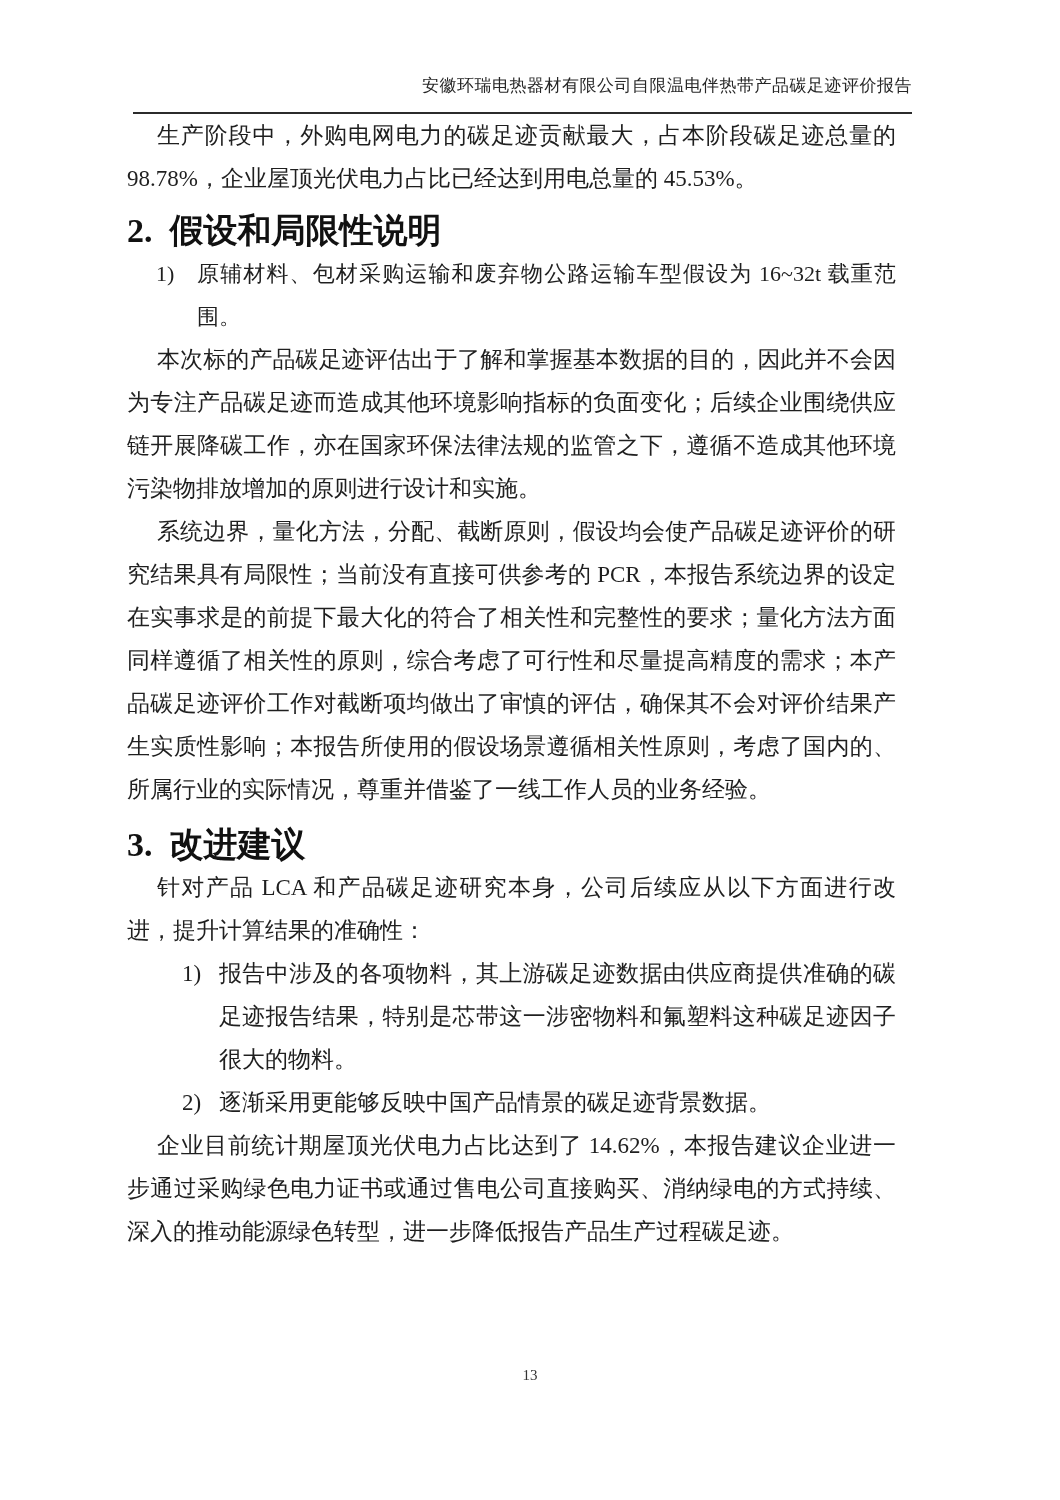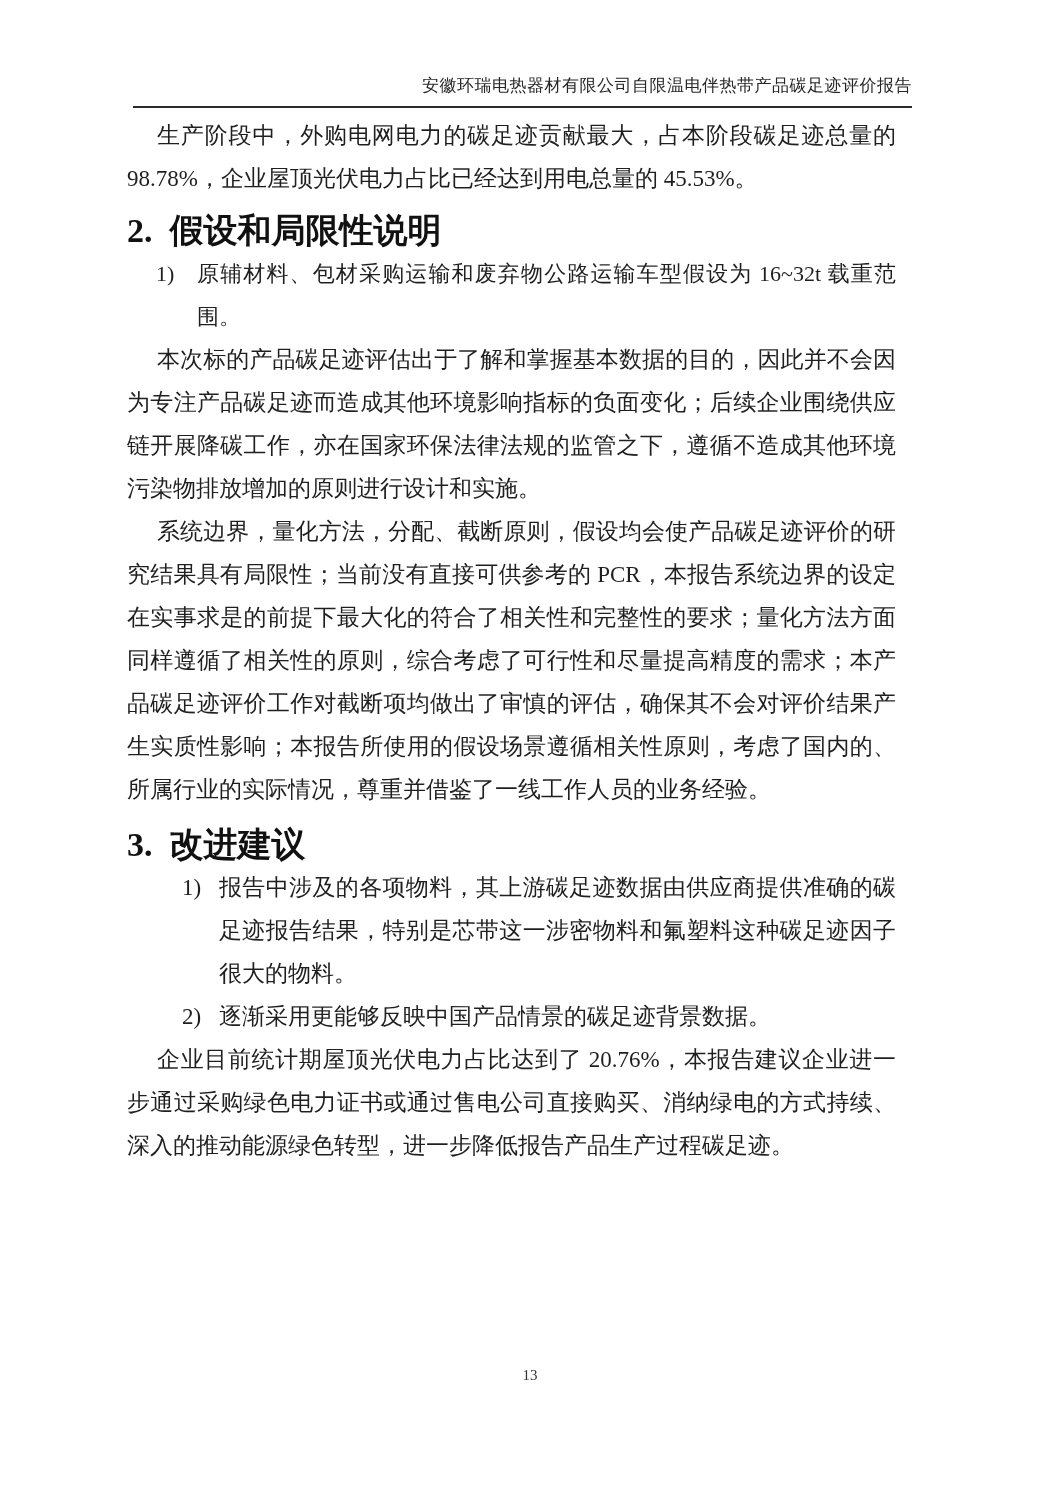--- a/index.html
+++ b/index.html
@@ -8,21 +8,21 @@
     width:1060px;height:1500px;
     margin:0 auto;
     background:#ffffff;
     font-family:"Liberation Serif","DejaVu Serif",serif;
     color:#1f1f1f;
     overflow:hidden;
   }
   .header{
     position:absolute;
     left:133px;top:0;width:779px;
-    padding-top:76px;padding-bottom:10px;
+    padding-top:76px;padding-bottom:16px;
     border-bottom:2px solid #2b2b2b;
     text-align:right;
     font-size:17px;line-height:20px;
     color:#262626;
     letter-spacing:0.5px;
   }
   .content{
     position:absolute;
     left:127px;top:101px;width:769px;
     font-size:23px;line-height:43px;
@@ -71,30 +71,31 @@
       <span>原辅材料、包材采购运输和废弃物公路运输车型假设为 16~32t 载重范围。</span>
     </div>
 
 
     <p class="indent">本次标的产品碳足迹评估出于了解和掌握基本数据的目的，因此并不会因为专注产品碳足迹而造成其他环境影响指标的负面变化；后续企业围绕供应链开展降碳工作，亦在国家环保法律法规的监管之下，遵循不造成其他环境污染物排放增加的原则进行设计和实施。</p>
 
     <p class="indent">系统边界，量化方法，分配、截断原则，假设均会使产品碳足迹评价的研究结果具有局限性；当前没有直接可供参考的 PCR，本报告系统边界的设定在实事求是的前提下最大化的符合了相关性和完整性的要求；量化方法方面同样遵循了相关性的原则，综合考虑了可行性和尽量提高精度的需求；本产品碳足迹评价工作对截断项均做出了审慎的评估，确保其不会对评价结果产生实质性影响；本报告所使用的假设场景遵循相关性原则，考虑了国内的、所属行业的实际情况，尊重并借鉴了一线工作人员的业务经验。</p>
 
     <h2 class="sec-heading h3">3.  改进建议</h2>
 
+    <p class="indent lead3">针对产品 LCA 和产品碳足迹研究本身，公司后续应从以下方面进行改进，提升计算结果的准确性：</p>
 
     <div class="hang">
       <span class="marker">1)</span>
       <span>报告中涉及的各项物料，其上游碳足迹数据由供应商提供准确的碳足迹报告结果，特别是芯带这一涉密物料和氟塑料这种碳足迹因子很大的物料。</span>
     </div>
 
     <div class="hang">
       <span class="marker">2)</span>
       <span>逐渐采用更能够反映中国产品情景的碳足迹背景数据。</span>
     </div>
 
-    <p class="indent">企业目前统计期屋顶光伏电力占比达到了 20.76%，本报告建议企业进一步通过采购绿色电力证书或通过售电公司直接购买、消纳绿电的方式持续、深入的推动能源绿色转型，进一步降低报告产品生产过程碳足迹。</p>
+    <p class="indent">企业目前统计期屋顶光伏电力占比达到了 14.62%，本报告建议企业进一步通过采购绿色电力证书或通过售电公司直接购买、消纳绿电的方式持续、深入的推动能源绿色转型，进一步降低报告产品生产过程碳足迹。</p>
 
   </div>
 
   <div class="page-num">13</div>
 
 </div>
 
 </body></html>

